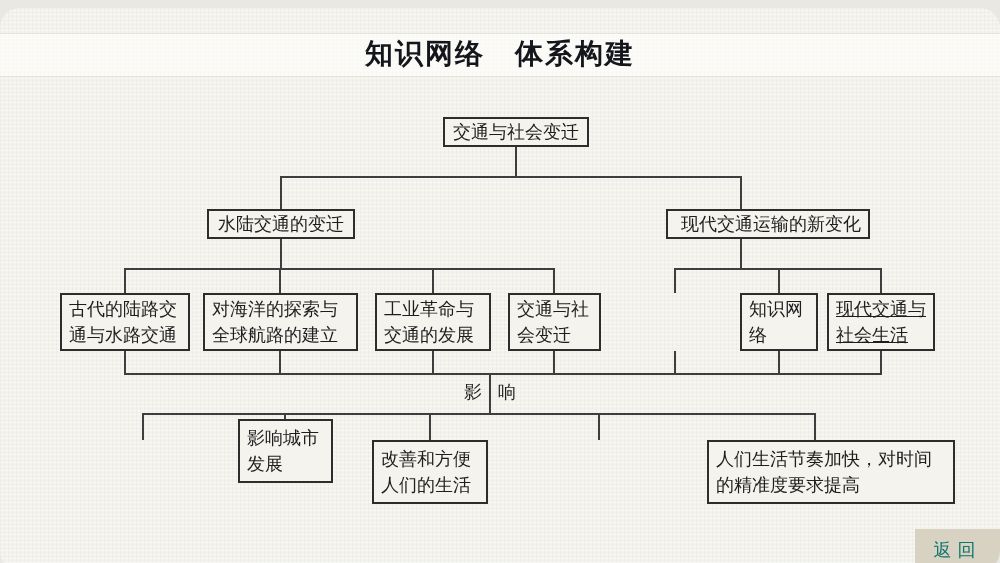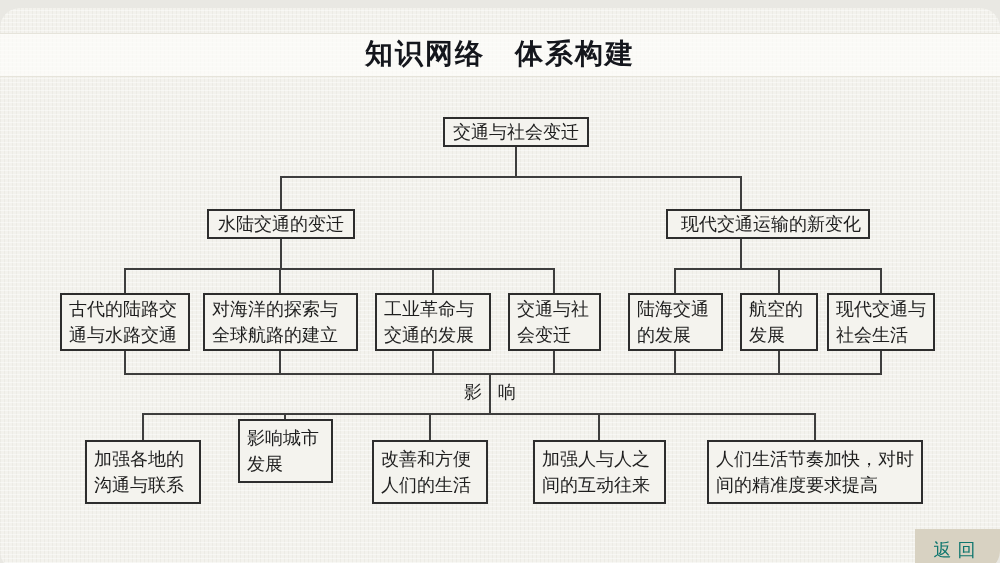--- a/index.html
+++ b/index.html
@@ -130,41 +130,32 @@
   </div>
   <div class="node" style="left:203px;top:285px;width:155px;height:58px;">
     <span>对海洋的探索与全球航路的建立</span>
   </div>
   <div class="node" style="left:375px;top:285px;width:116px;height:58px;justify-content:center;">
     <span>工业革命与交通的发展</span>
   </div>
   <div class="node" style="left:508px;top:285px;width:93px;height:58px;">
     <span>交通与社会变迁</span>
   </div>
-  <div class="node" style="left:628px;top:285px;width:95px;height:58px;">
-    <span>陆海交通的发展</span>
+  <div class="node" style="left:740px;top:285px;width:78px;height:58px;">
+    <span>知识网络</span>
   </div>
-  <div class="node" style="left:740px;top:285px;width:78px;height:58px;">
-    <span>航空的发展</span>
-  </div>
-  <div class="node" style="left:827px;top:285px;width:108px;height:58px;">
+  <div class="node" style="left:827px;top:285px;width:108px;height:58px;text-decoration:underline;">
     <span>现代交通与社会生活</span>
   </div>
 
-  <div class="node" style="left:85px;top:432px;width:116px;height:64px;">
-    <span>加强各地的沟通与联系</span>
-  </div>
   <div class="node" style="left:238px;top:411px;width:95px;height:64px;font-family:Liberation Serif, serif;">
     <span>影响城市发展</span>
   </div>
   <div class="node" style="left:372px;top:432px;width:116px;height:64px;justify-content:center;">
     <span>改善和方便人们的生活</span>
   </div>
-  <div class="node" style="left:533px;top:432px;width:133px;height:64px;">
-    <span>加强人与人之间的互动往来</span>
-  </div>
-  <div class="node" style="left:707px;top:432px;width:216px;height:64px;">
+  <div class="node" style="left:707px;top:432px;width:248px;height:64px;">
     <span>人们生活节奏加快，对时间的精准度要求提高</span>
   </div>
 
   <button class="back-btn">返回</button>
 
 </div>
 
 </body></html>

